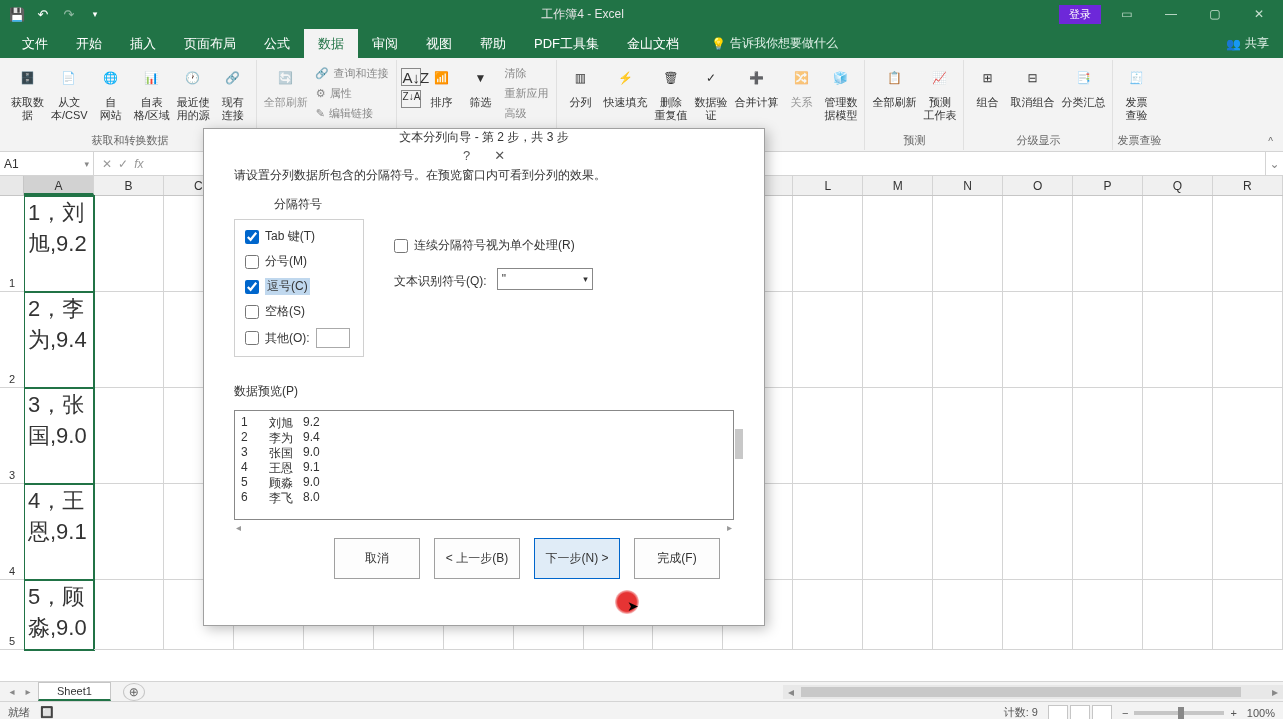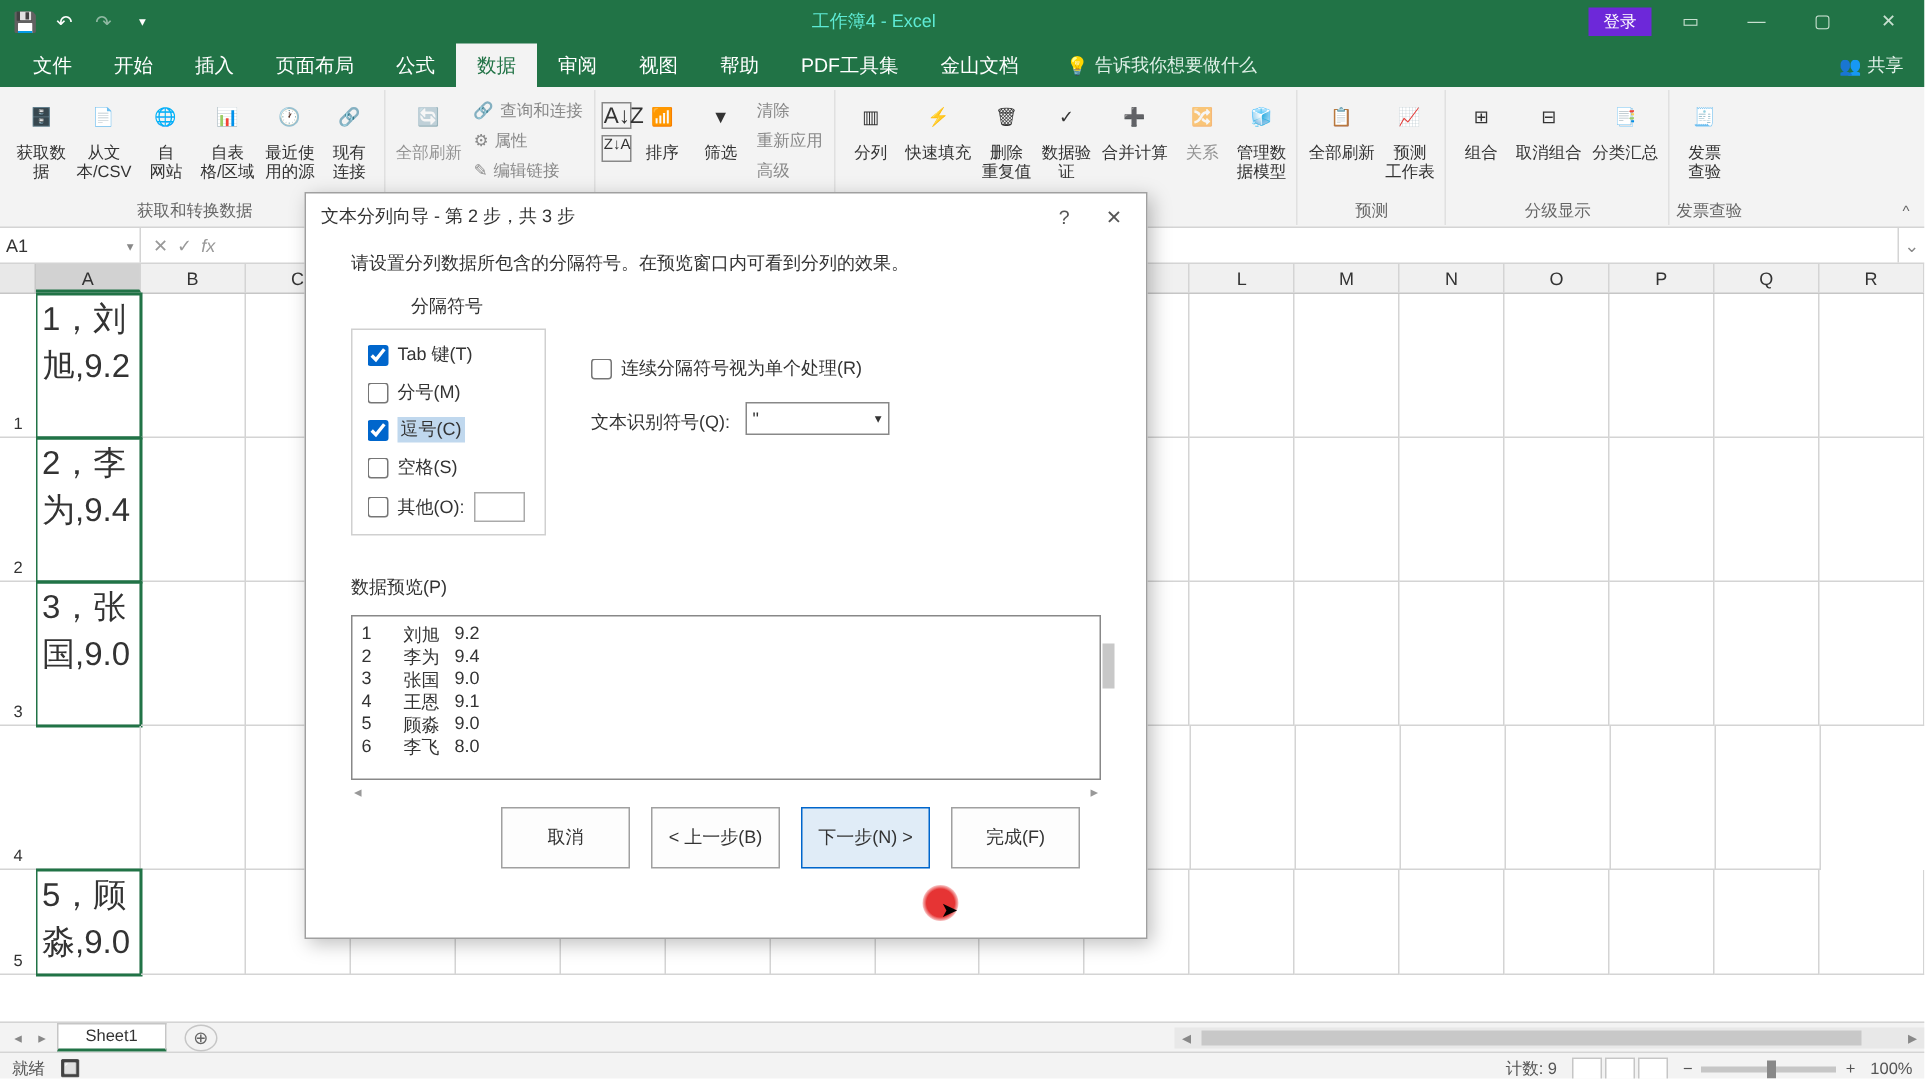--- a/index.html
+++ b/index.html
@@ -2,21 +2,21 @@
 <html><head>
 <meta charset="utf-8">
 <style>
 * { margin: 0; padding: 0; box-sizing: border-box; font-family: "Microsoft YaHei", "Segoe UI", sans-serif; }
 body { background: #fff; font-size: 12px; color: #333; overflow: hidden; width: 1283px; height: 719px; }
 
 
 .titlebar { height: 28px; background: #217346; display: flex; align-items: center; padding: 0 6px; }
 .titlebar .qat { display: flex; gap: 4px; align-items: center; }
 .titlebar .qat-btn { width: 22px; height: 22px; display: flex; align-items: center; justify-content: center; color: #fff; font-size: 13px; }
-.titlebar .title { flex: 1; text-align: center; color: #5eead4; font-size: 12px; }
+.titlebar .title { flex: 1; text-align: center; color: #e5e5e5; font-size: 12px; }
 .titlebar .right { display: flex; gap: 8px; align-items: center; }
 .titlebar .login-btn { background: #6d28d9; color: #fff; padding: 2px 10px; font-size: 11px; }
 .titlebar .win-btn { width: 36px; height: 22px; display: flex; align-items: center; justify-content: center; color: #c8e0d0; font-size: 12px; }
 
 
 .ribbon-tabs { height: 30px; background: #217346; display: flex; padding-left: 8px; align-items: flex-end; }
 .ribbon-tab { padding: 6px 14px 5px; color: #fff; font-size: 13px; cursor: pointer; }
 .ribbon-tab.active { background: #f3f3f3; color: #217346; }
 .ribbon-tabs .tell-me { margin-left: 8px; color: #e0f0e8; display: flex; align-items: center; gap: 4px; padding: 6px 10px; }
 .ribbon-tabs .share { margin-left: auto; color: #e0f0e8; padding: 6px 14px; display: flex; align-items: center; gap: 4px; }
@@ -66,21 +66,21 @@
 .status-bar .left { display: flex; gap: 10px; align-items: center; }
 .status-bar .right { margin-left: auto; display: flex; gap: 10px; align-items: center; }
 .view-btns { display: flex; gap: 2px; }
 .view-btn { width: 20px; height: 16px; border: 1px solid #c6c6c6; background: #fff; }
 .zoom-slider { display: flex; align-items: center; gap: 6px; }
 .zoom-track { width: 90px; height: 4px; background: #c6c6c6; position: relative; }
 .zoom-thumb { position: absolute; left: 44px; top: -4px; width: 6px; height: 12px; background: #888; }
 
 
 .dialog { position: absolute; left: 203px; top: 128px; width: 562px; height: 498px; background: #fff; border: 1px solid #a0a0a0; box-shadow: 3px 3px 12px rgba(0,0,0,0.25); font-size: 12px; }
-.dialog-title { height: 30px; display: flex; align-items: center; justify-content: space-between; padding: 0 10px; }
+.dialog-title { height: 30px; display: flex; align-items: center; justify-content: space-between; padding: 0 10px; flex-direction: column; }
 .dialog-title .title-text { font-size: 12px; }
 .dialog-title .btns { display: flex; gap: 12px; align-items: center; }
 .dialog-title .help-btn, .dialog-title .close-btn { cursor: pointer; font-size: 13px; color: #555; padding: 2px 6px; }
 .dialog-body { padding: 8px 30px; }
 .instr { margin-bottom: 12px; }
 .fieldset-label { margin-bottom: 6px; margin-left: 40px; }
 .delim-box { display: flex; gap: 30px; }
 .delim-col { border: 1px solid #d0d0d0; padding: 8px 10px; width: 130px; display: flex; flex-direction: column; gap: 8px; }
 .chk { display: flex; align-items: center; gap: 6px; }
 .chk input { width: 14px; height: 14px; accent-color: #0066cc; }
@@ -412,20 +412,21 @@
           <div class="cell"></div>
           <div class="cell"></div>
           <div class="cell"></div>
           <div class="cell"></div>
           <div class="cell"></div>
           <div class="cell"></div>
           <div class="cell"></div>
           <div class="cell"></div>
         </div>
       <div class="cell-row">
+          <div class="cell sel">4，王恩,9.1</div>
           <div class="cell"></div>
           <div class="cell"></div>
           <div class="cell"></div>
           <div class="cell"></div>
           <div class="cell"></div>
           <div class="cell"></div>
           <div class="cell"></div>
           <div class="cell"></div>
           <div class="cell"></div>
           <div class="cell"></div>

